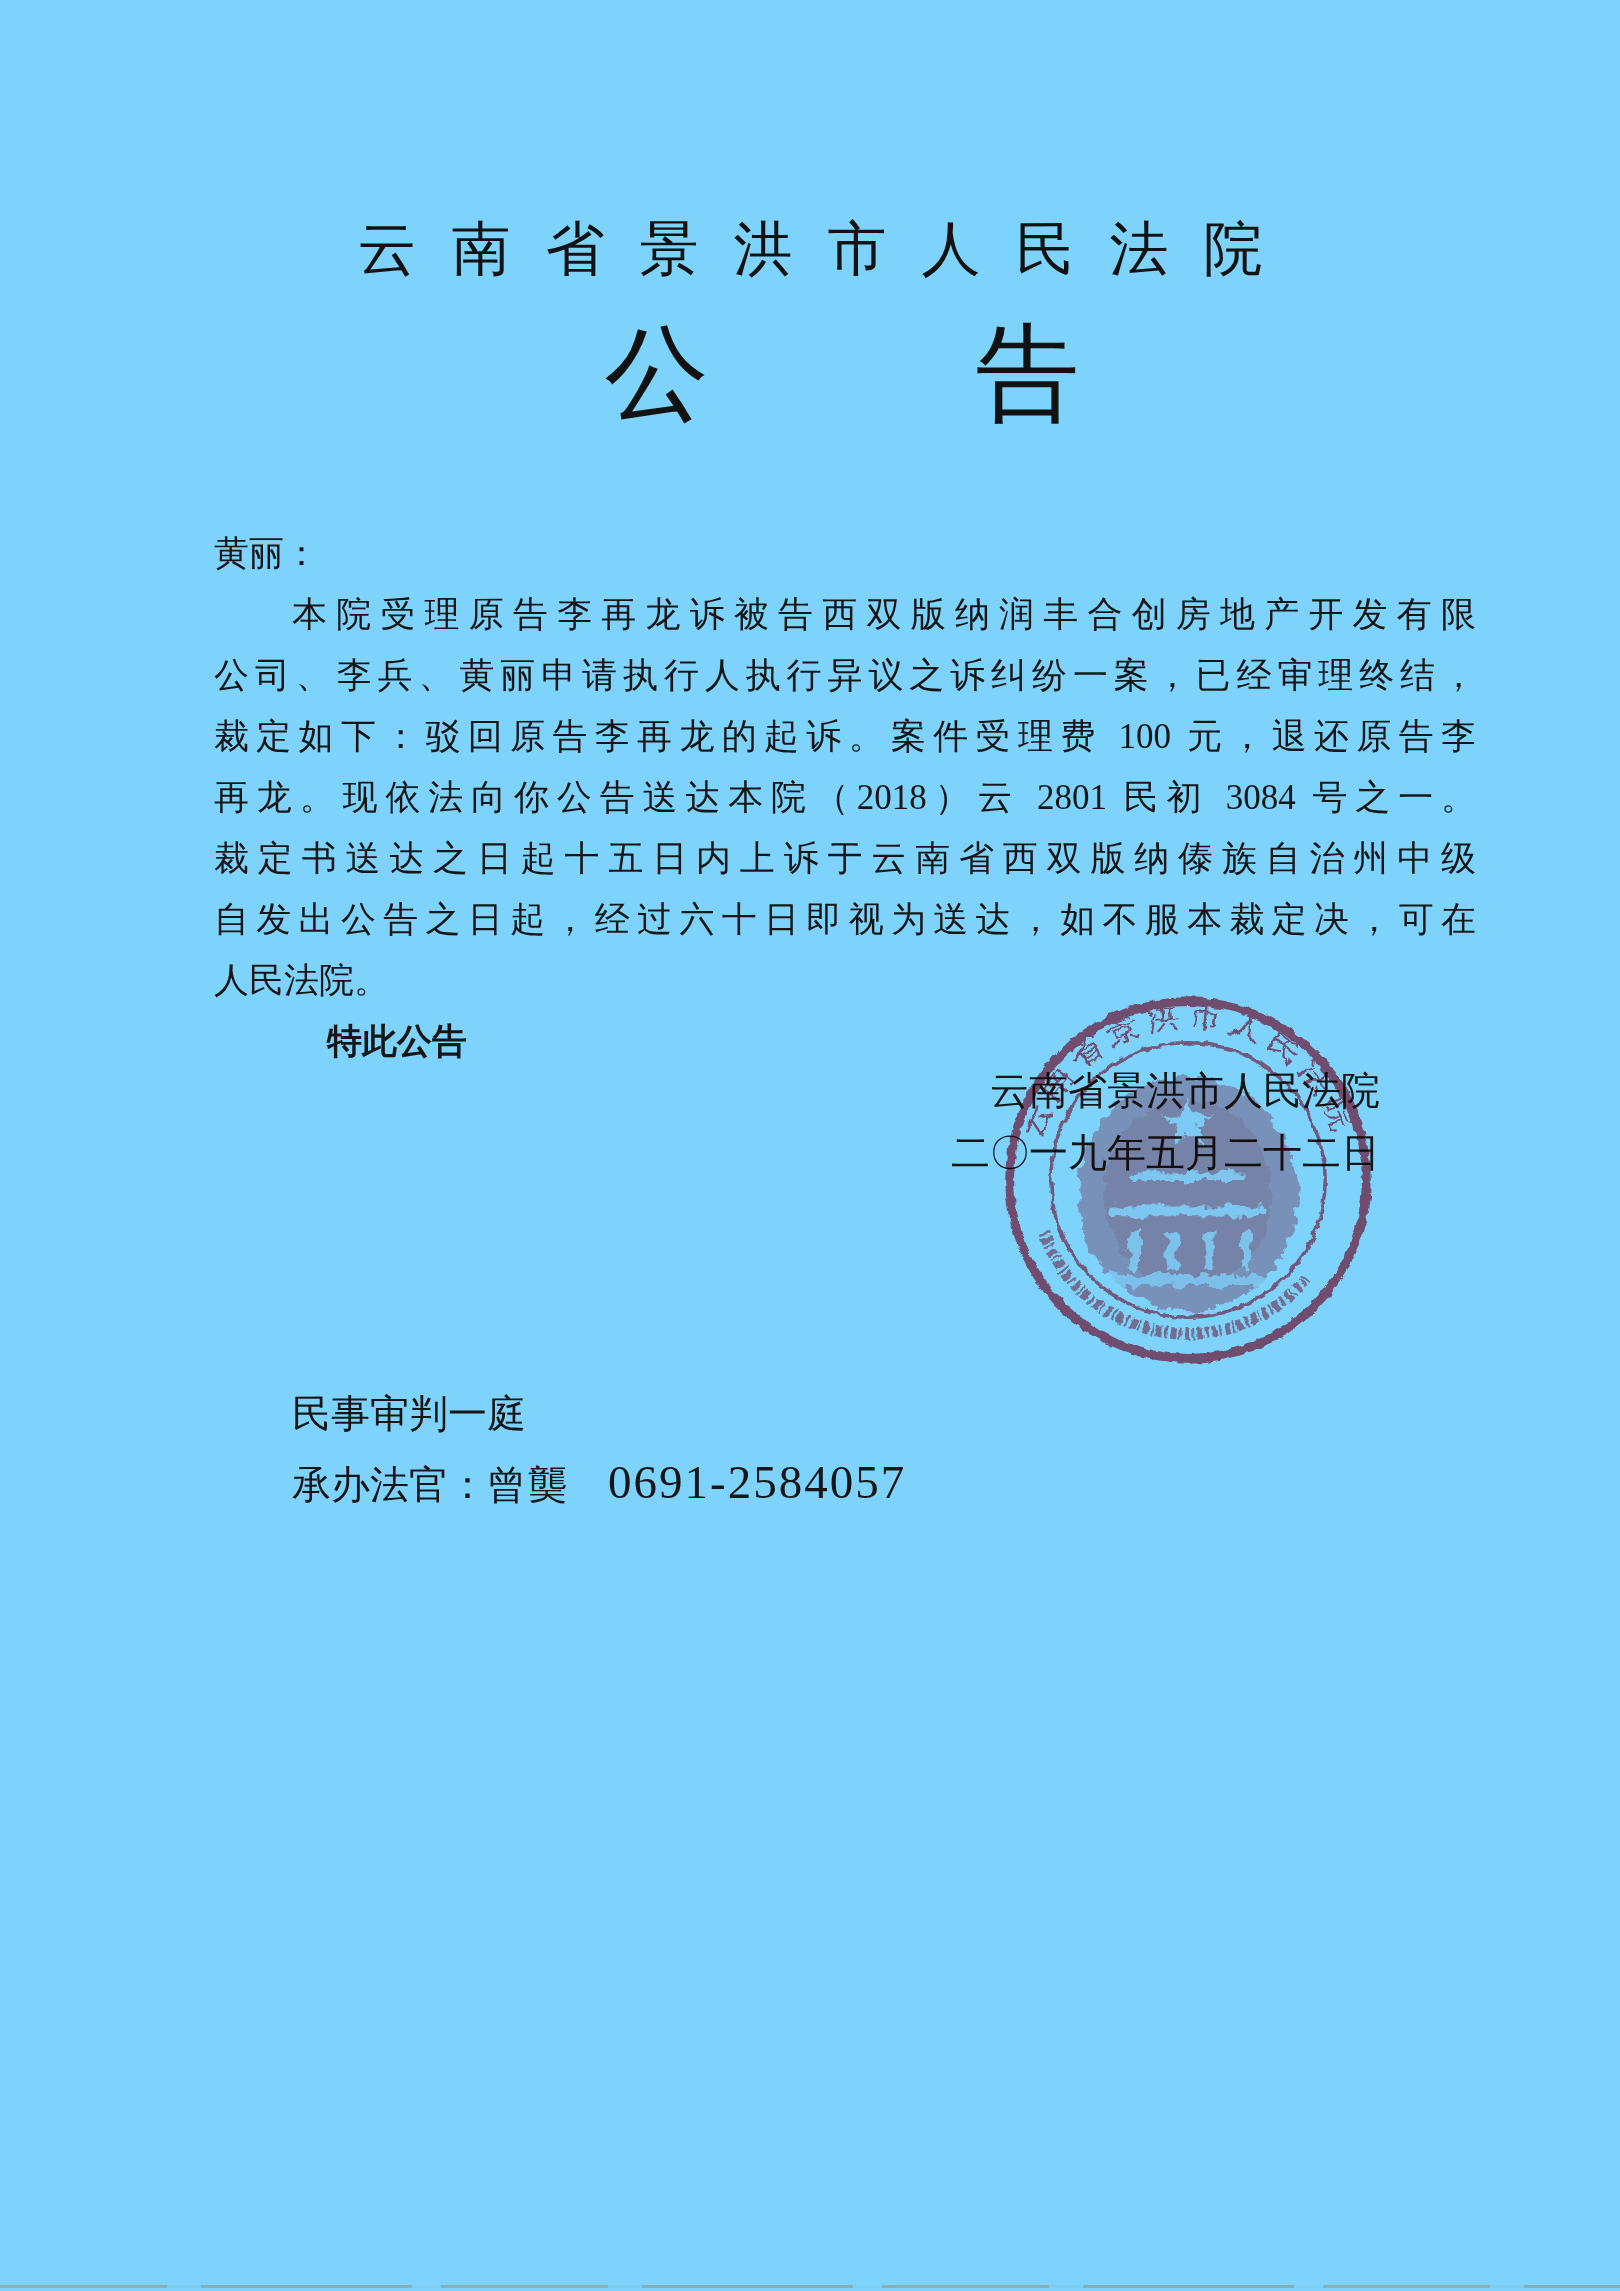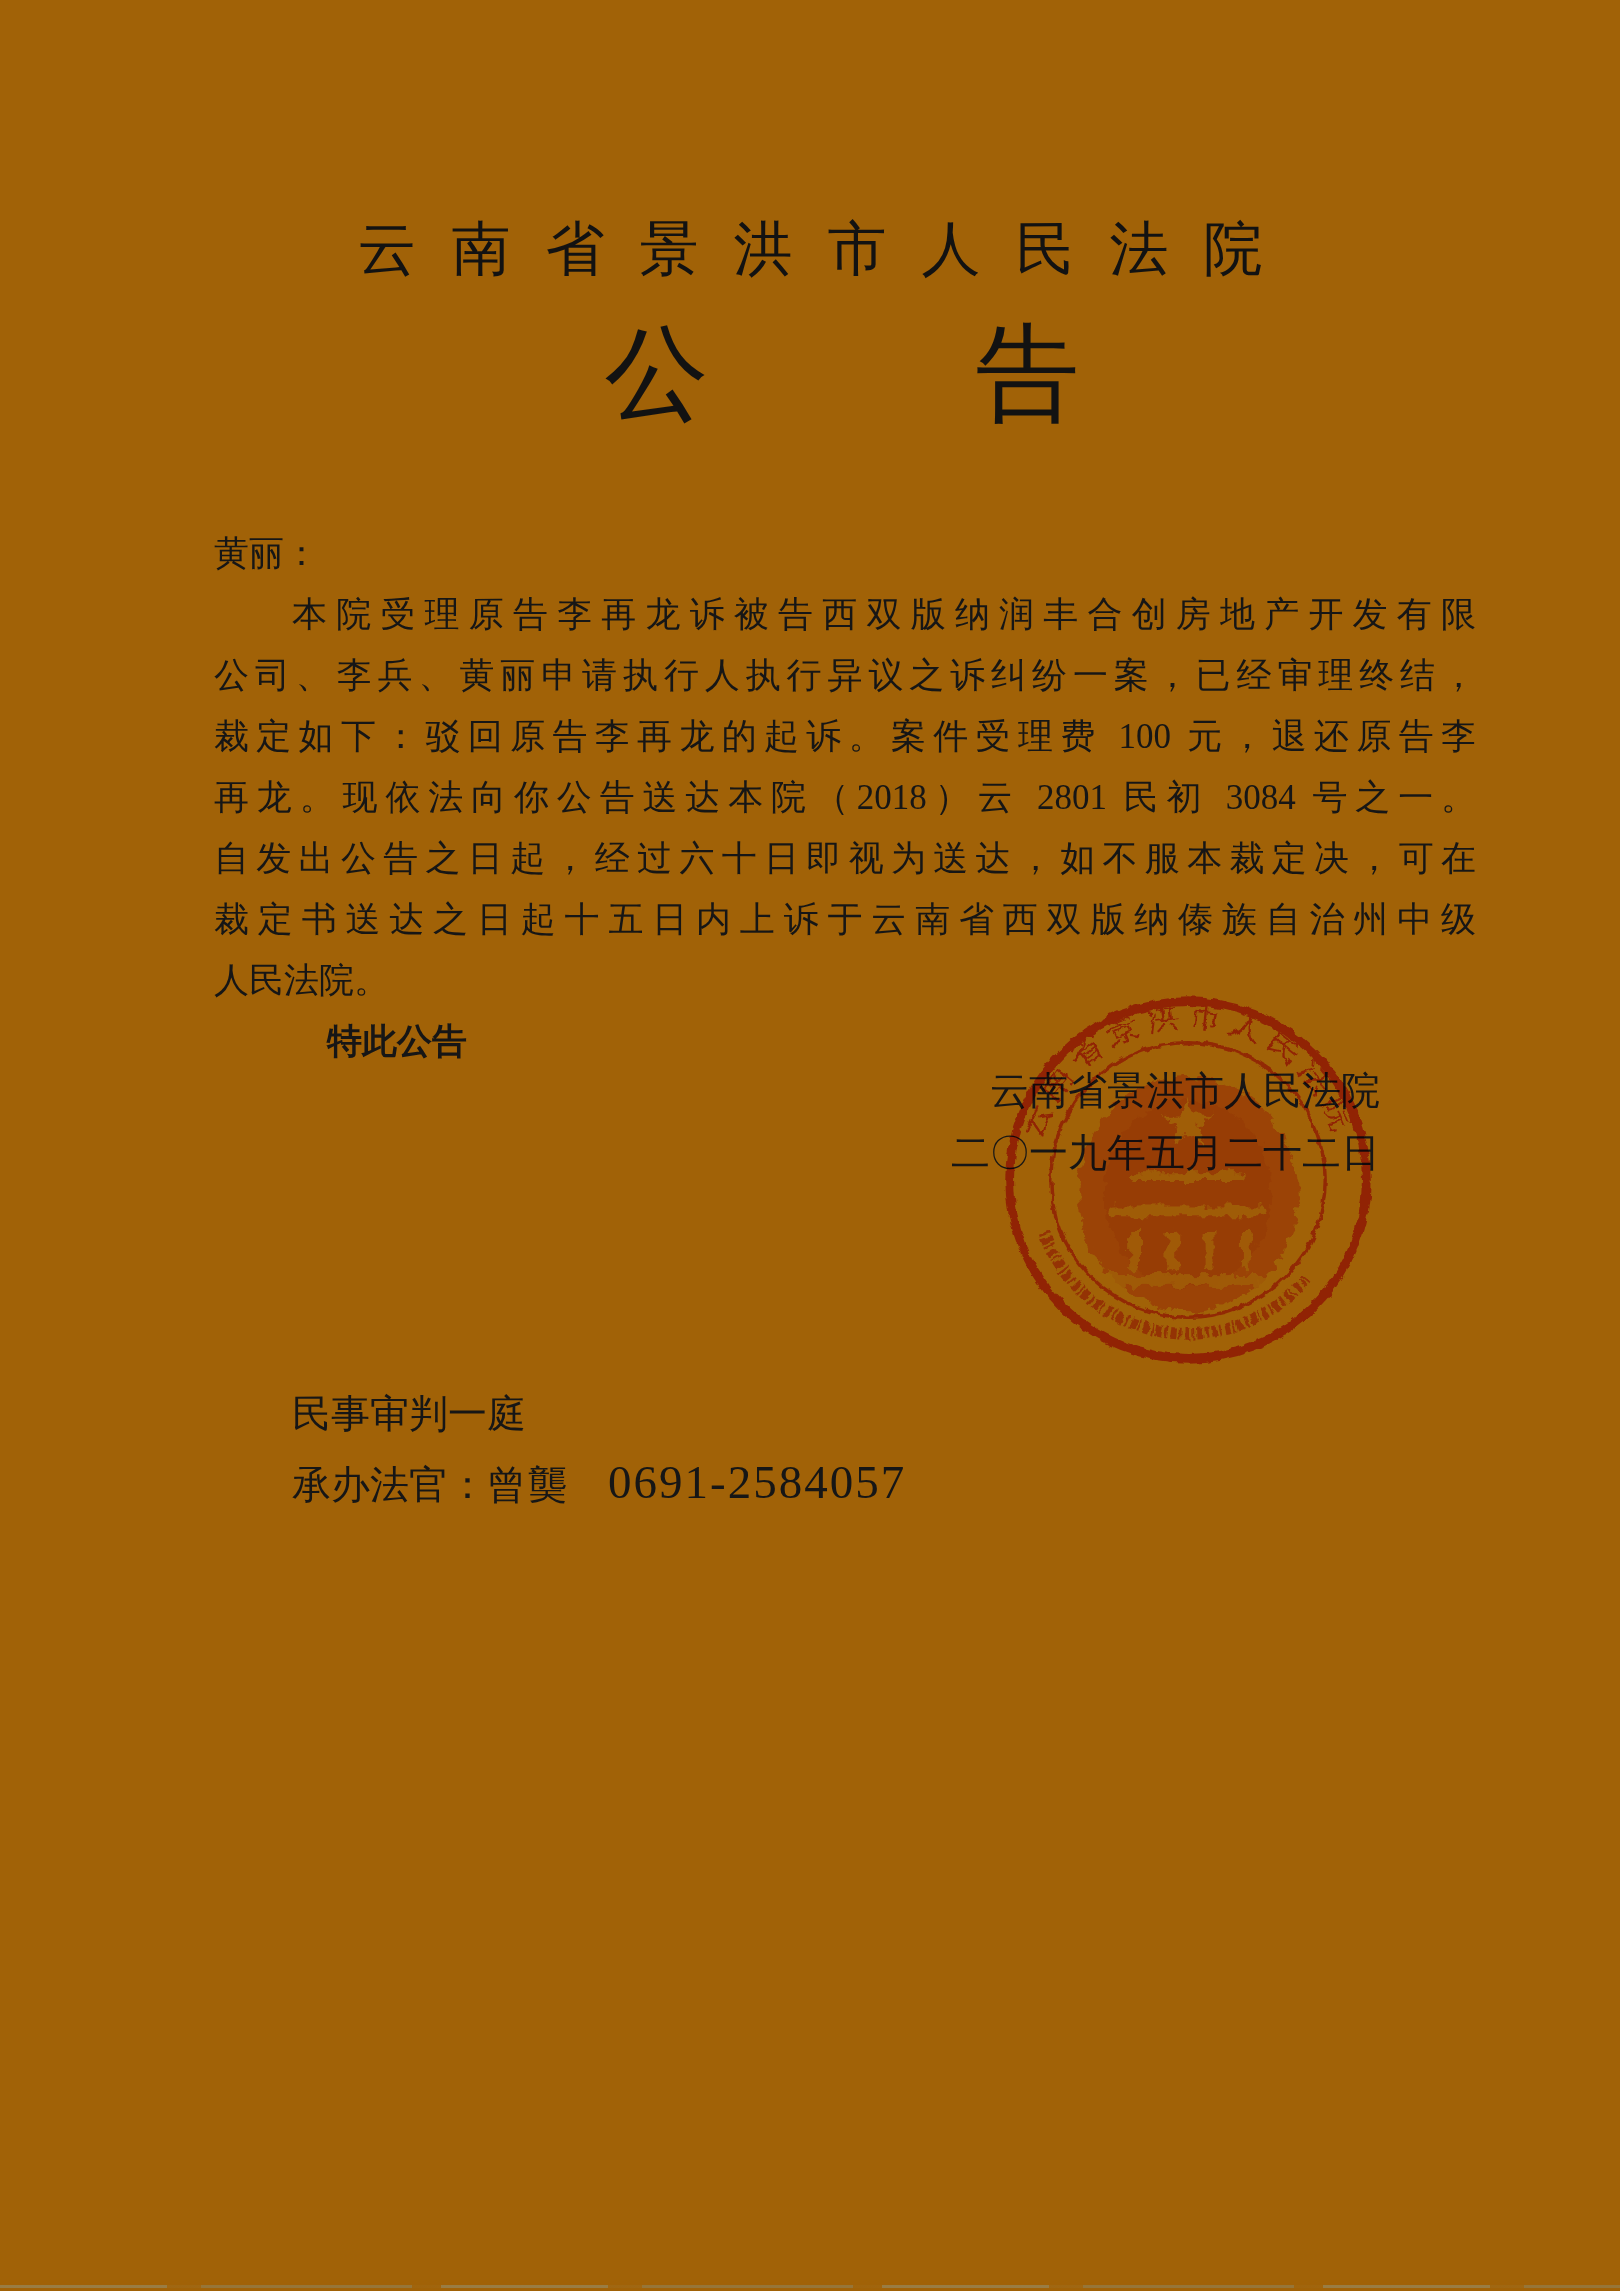--- a/index.html
+++ b/index.html
@@ -1,20 +1,20 @@
 <!DOCTYPE html>
 <html><head>
 <meta charset="utf-8">
 <style>
   html,body{margin:0;padding:0;background:#e9e9e9;}
   .page{
     position:relative;
     width:1620px;height:2292px;
     margin:0 auto;
-    background:#a16207;
+    background:#7dd3fc;
     overflow:hidden;
     font-family:"Liberation Serif","DejaVu Serif",serif;
     color:#161616;
   }
   
   .title1{
     position:absolute;top:218px;left:0;width:100%;
     box-sizing:border-box;padding-left:35px;
     text-align:center;
     font-size:59px;line-height:63px;
@@ -83,22 +83,22 @@
     <span>公</span>
     <span>告</span>
   </div>
 
   <div class="body-block">
     <div>黄丽：</div>
     <div class="jline ind2">本院受理原告李再龙诉被告西双版纳润丰合创房地产开发有限</div>
     <div class="jline">公司、李兵、黄丽申请执行人执行异议之诉纠纷一案，已经审理终结，</div>
     <div class="jline">裁定如下：驳回原告李再龙的起诉。案件受理费 100 元，退还原告李</div>
     <div class="jline">再龙。现依法向你公告送达本院（2018）云 2801 民初 3084 号之一。</div>
+    <div class="jline">裁定书送达之日起十五日内上诉于云南省西双版纳傣族自治州中级</div>
     <div class="jline">自发出公告之日起，经过六十日即视为送达，如不服本裁定决，可在</div>
-    <div class="jline">裁定书送达之日起十五日内上诉于云南省西双版纳傣族自治州中级</div>
     <div>人民法院。</div>
     <div class="closing">特此公告</div>
   </div>
 
   <div class="sig-block">
     <div>云南省景洪市人民法院</div>
     <div>二〇一九年五月二十二日</div>
   </div>
 
   <div class="footer-block">

